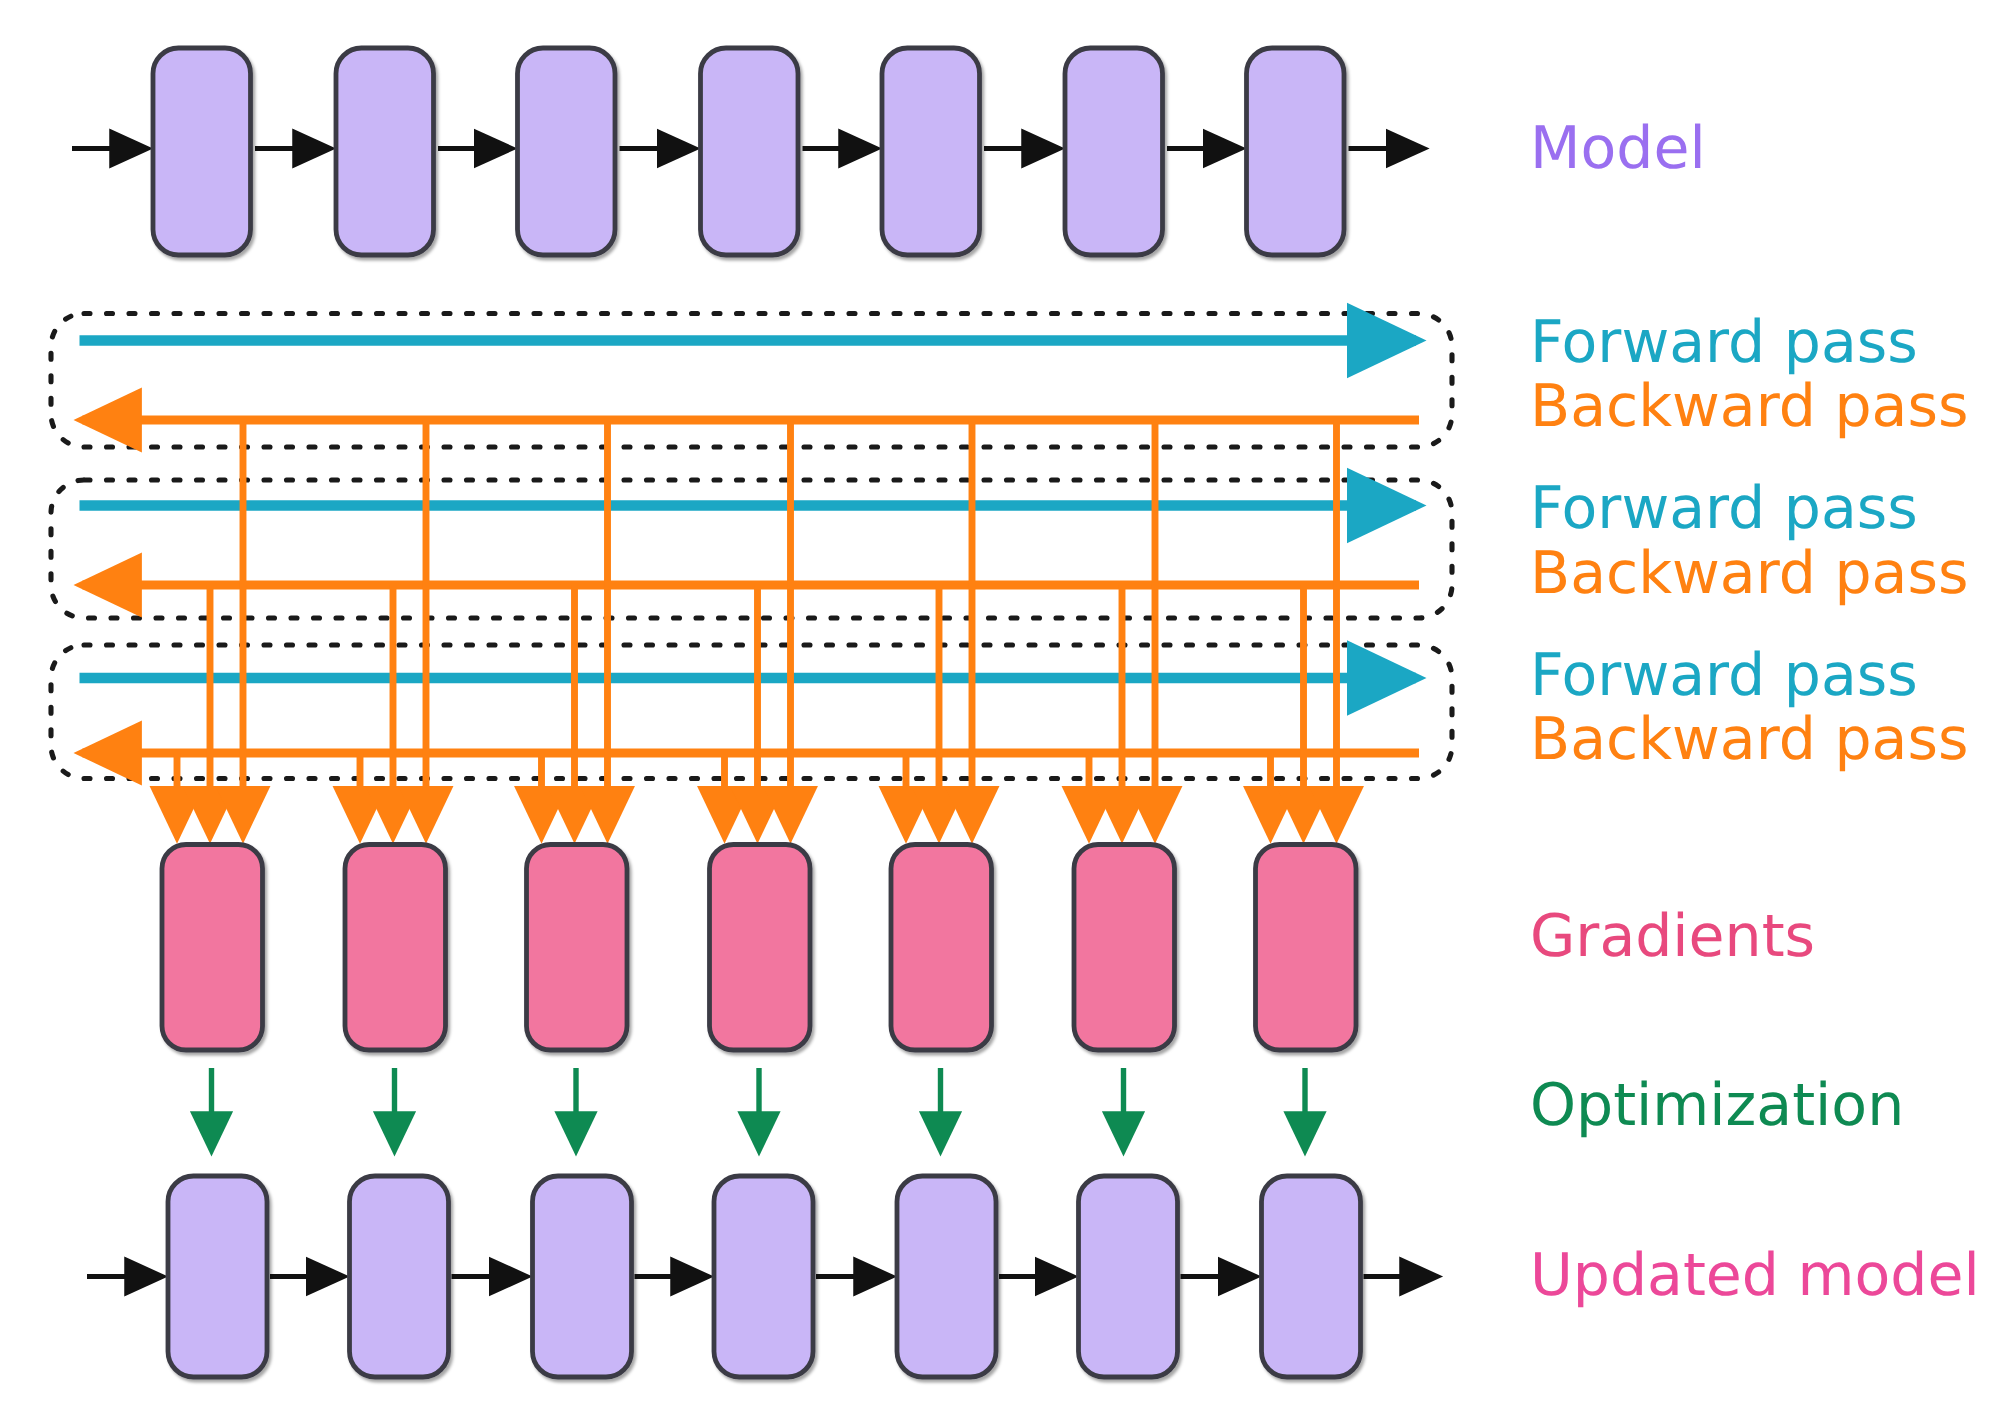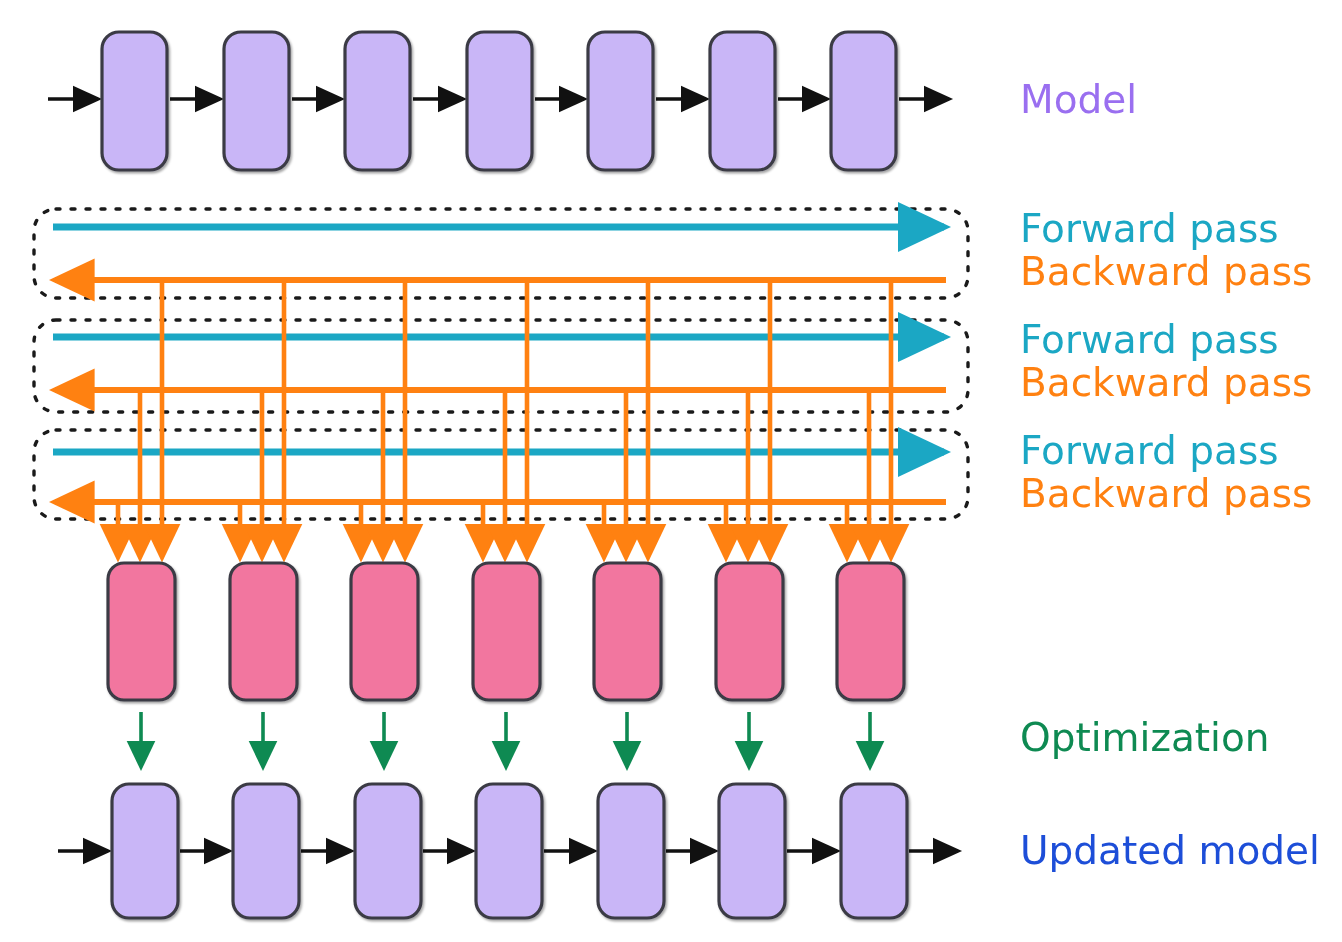--- a/index.html
+++ b/index.html
@@ -156,18 +156,19 @@
 
   <div class="lbl" style="left:1020px;top:209px;color:#1ba7c4;">Forward pass</div>
   <div class="lbl" style="left:1020px;top:252px;color:#ff8111;">Backward pass</div>
 
   <div class="lbl" style="left:1020px;top:320px;color:#1ba7c4;">Forward pass</div>
   <div class="lbl" style="left:1020px;top:363px;color:#ff8111;">Backward pass</div>
 
   <div class="lbl" style="left:1020px;top:431px;color:#1ba7c4;">Forward pass</div>
   <div class="lbl" style="left:1020px;top:474px;color:#ff8111;">Backward pass</div>
 
+  <div class="lbl" style="left:1020px;top:605px;color:#e8497e;">Gradients</div>
 
   <div class="lbl" style="left:1020px;top:718px;color:#0e8a52;text-align:center;">Optimization</div>
 
-  <div class="lbl" style="left:1020px;top:831px;color:#1d4ed8;">Updated model</div>
+  <div class="lbl" style="left:1020px;top:831px;color:#ec4899;">Updated model</div>
 
 </div>
 
 </body></html>

